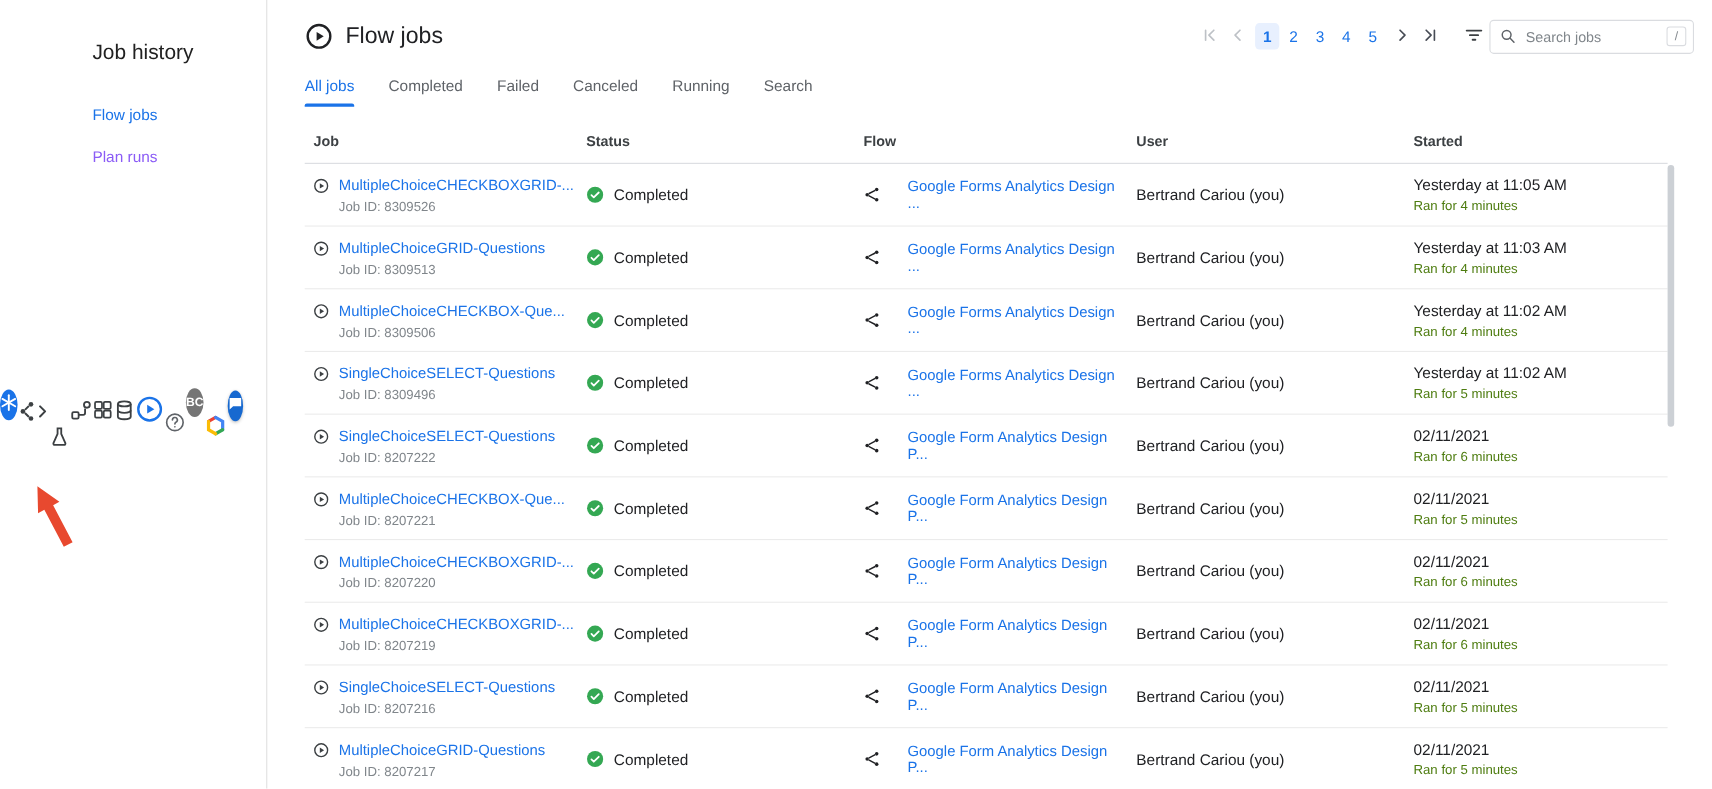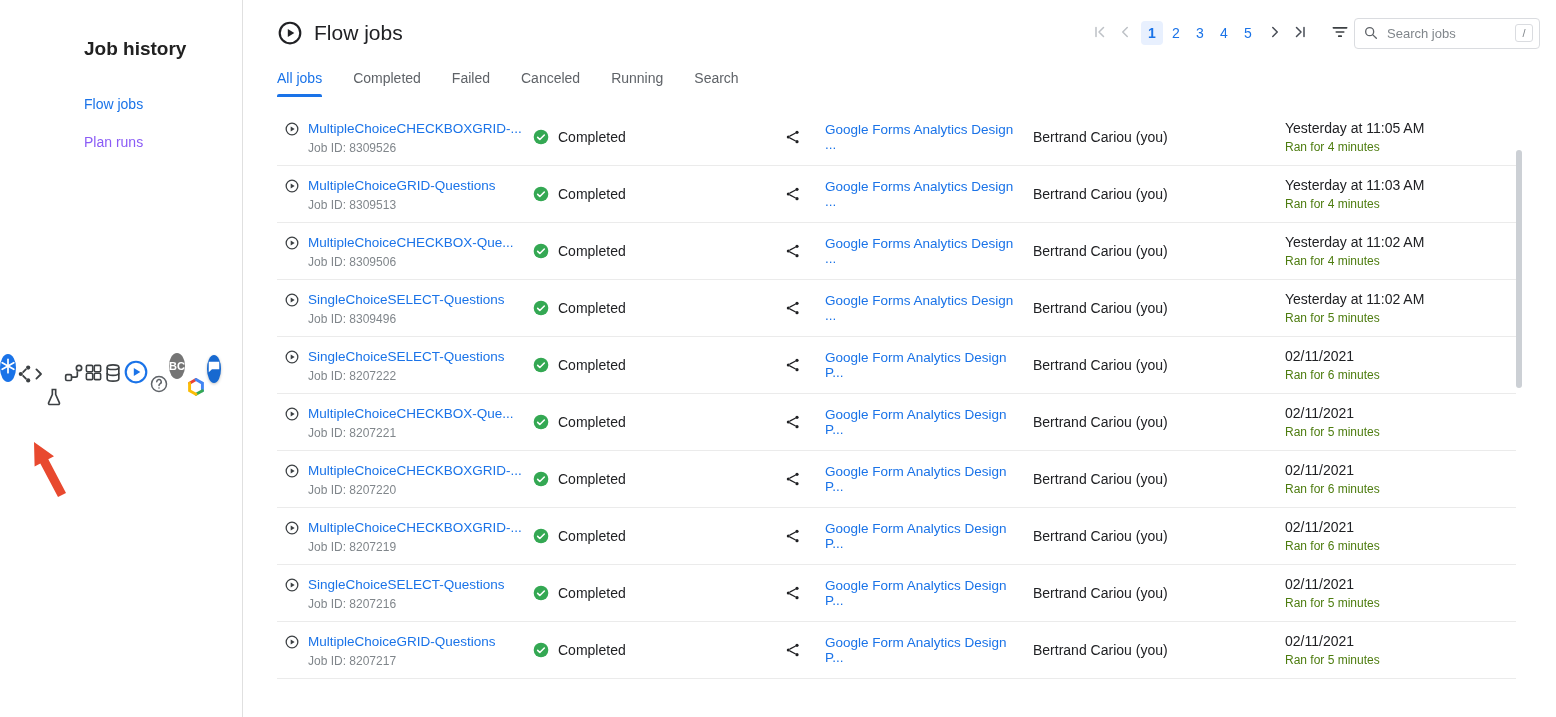--- a/index.html
+++ b/index.html
@@ -29,21 +29,21 @@
   .m-play{margin-top:27px;color:var(--accent);}
   .m-help{margin-top:50px;color:#5f6368;}
   .avatar{width:26px;height:26px;border-radius:50%;background:#757575;color:#fff;font-size:11px;font-weight:bold;
     display:flex;align-items:center;justify-content:center;margin-top:14px;}
   .m-gcp{margin-top:56px;}
   .chat-circle{width:28px;height:28px;border-radius:50%;background:#1769d0;display:flex;align-items:center;justify-content:center;margin-top:20px;box-shadow:0 1px 3px rgba(0,0,0,.25);}
   .anno-arrow{position:absolute;left:27px;top:438px;z-index:20;pointer-events:none;}
 
   
   .sidebar{flex:0 0 191px;width:191px;border-right:1px solid #e0e0e0;padding:38px 12px 0 32px;}
-  .sidebar-title{font-size:19px;font-weight:700;color:#212121;margin:0 0 36px;}
+  .sidebar-title{font-size:19px;font-weight:400;color:#212121;margin:0 0 36px;}
   .side-item{font-size:14px;color:#8b5cf6;margin-bottom:22px;cursor:pointer;}
   .side-item.active{color:var(--accent);}
 
   
   .main{flex:1;position:relative;padding:14px 16px 0 34px;overflow:hidden;}
   .header-row{display:flex;align-items:center;height:38px;}
   .title-wrap{display:flex;align-items:center;gap:11px;color:#202124;}
   .page-title{font-size:21px;font-weight:500;}
   .controls{margin-left:auto;display:flex;align-items:center;}
   .pg-btn{width:26px;height:26px;display:flex;align-items:center;justify-content:center;color:#474c55;}
@@ -301,20 +301,32 @@
       <div class="tab">Failed</div>
 
       <div class="tab">Canceled</div>
 
       <div class="tab">Running</div>
 
       <div class="tab">Search</div>
     </div>
 
   <div class="table">
+    <div class="thead">
+
+        <div class="th">Job</div>
+
+        <div class="th">Status</div>
+
+        <div class="th">Flow</div>
+
+        <div class="th">User</div>
+
+        <div class="th">Started</div>
+      </div>
 
     <div class="tbody">
 
         <div class="row">
           <div class="cell job-cell">
             <span class="job-icon">
               <svg width="14" height="14" viewBox="0 0 24 24">
                 <circle cx="12" cy="12" r="10" fill="none" stroke="currentColor" stroke-width="2.2"></circle>
                 <path d="M9.8 7.8 L16.5 12 L9.8 16.2 Z" fill="currentColor"></path>
               </svg>

